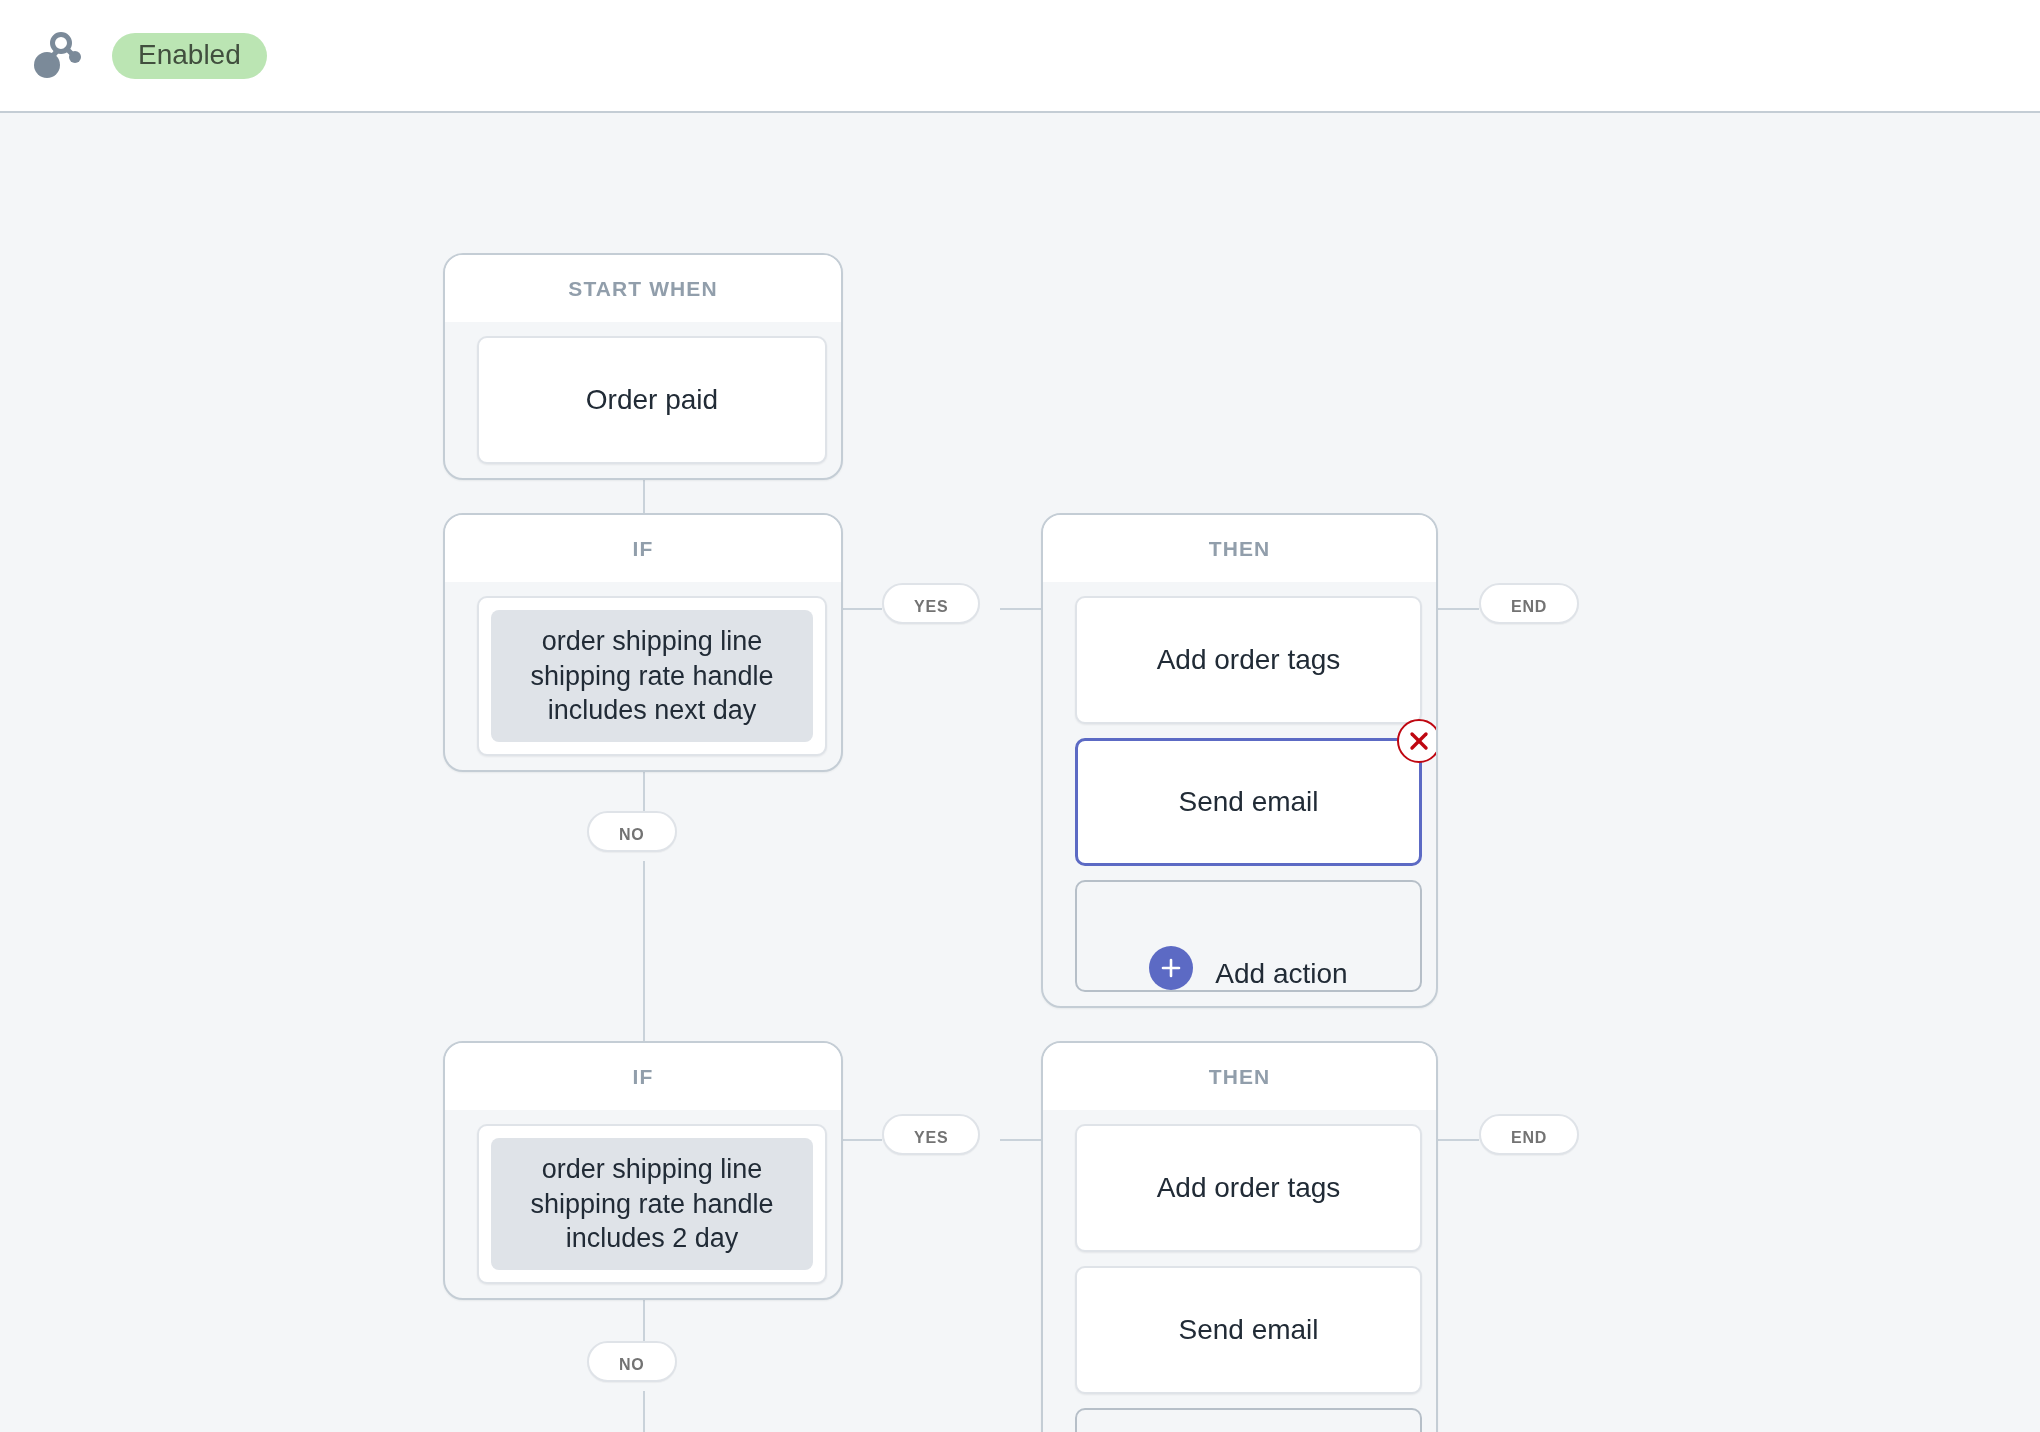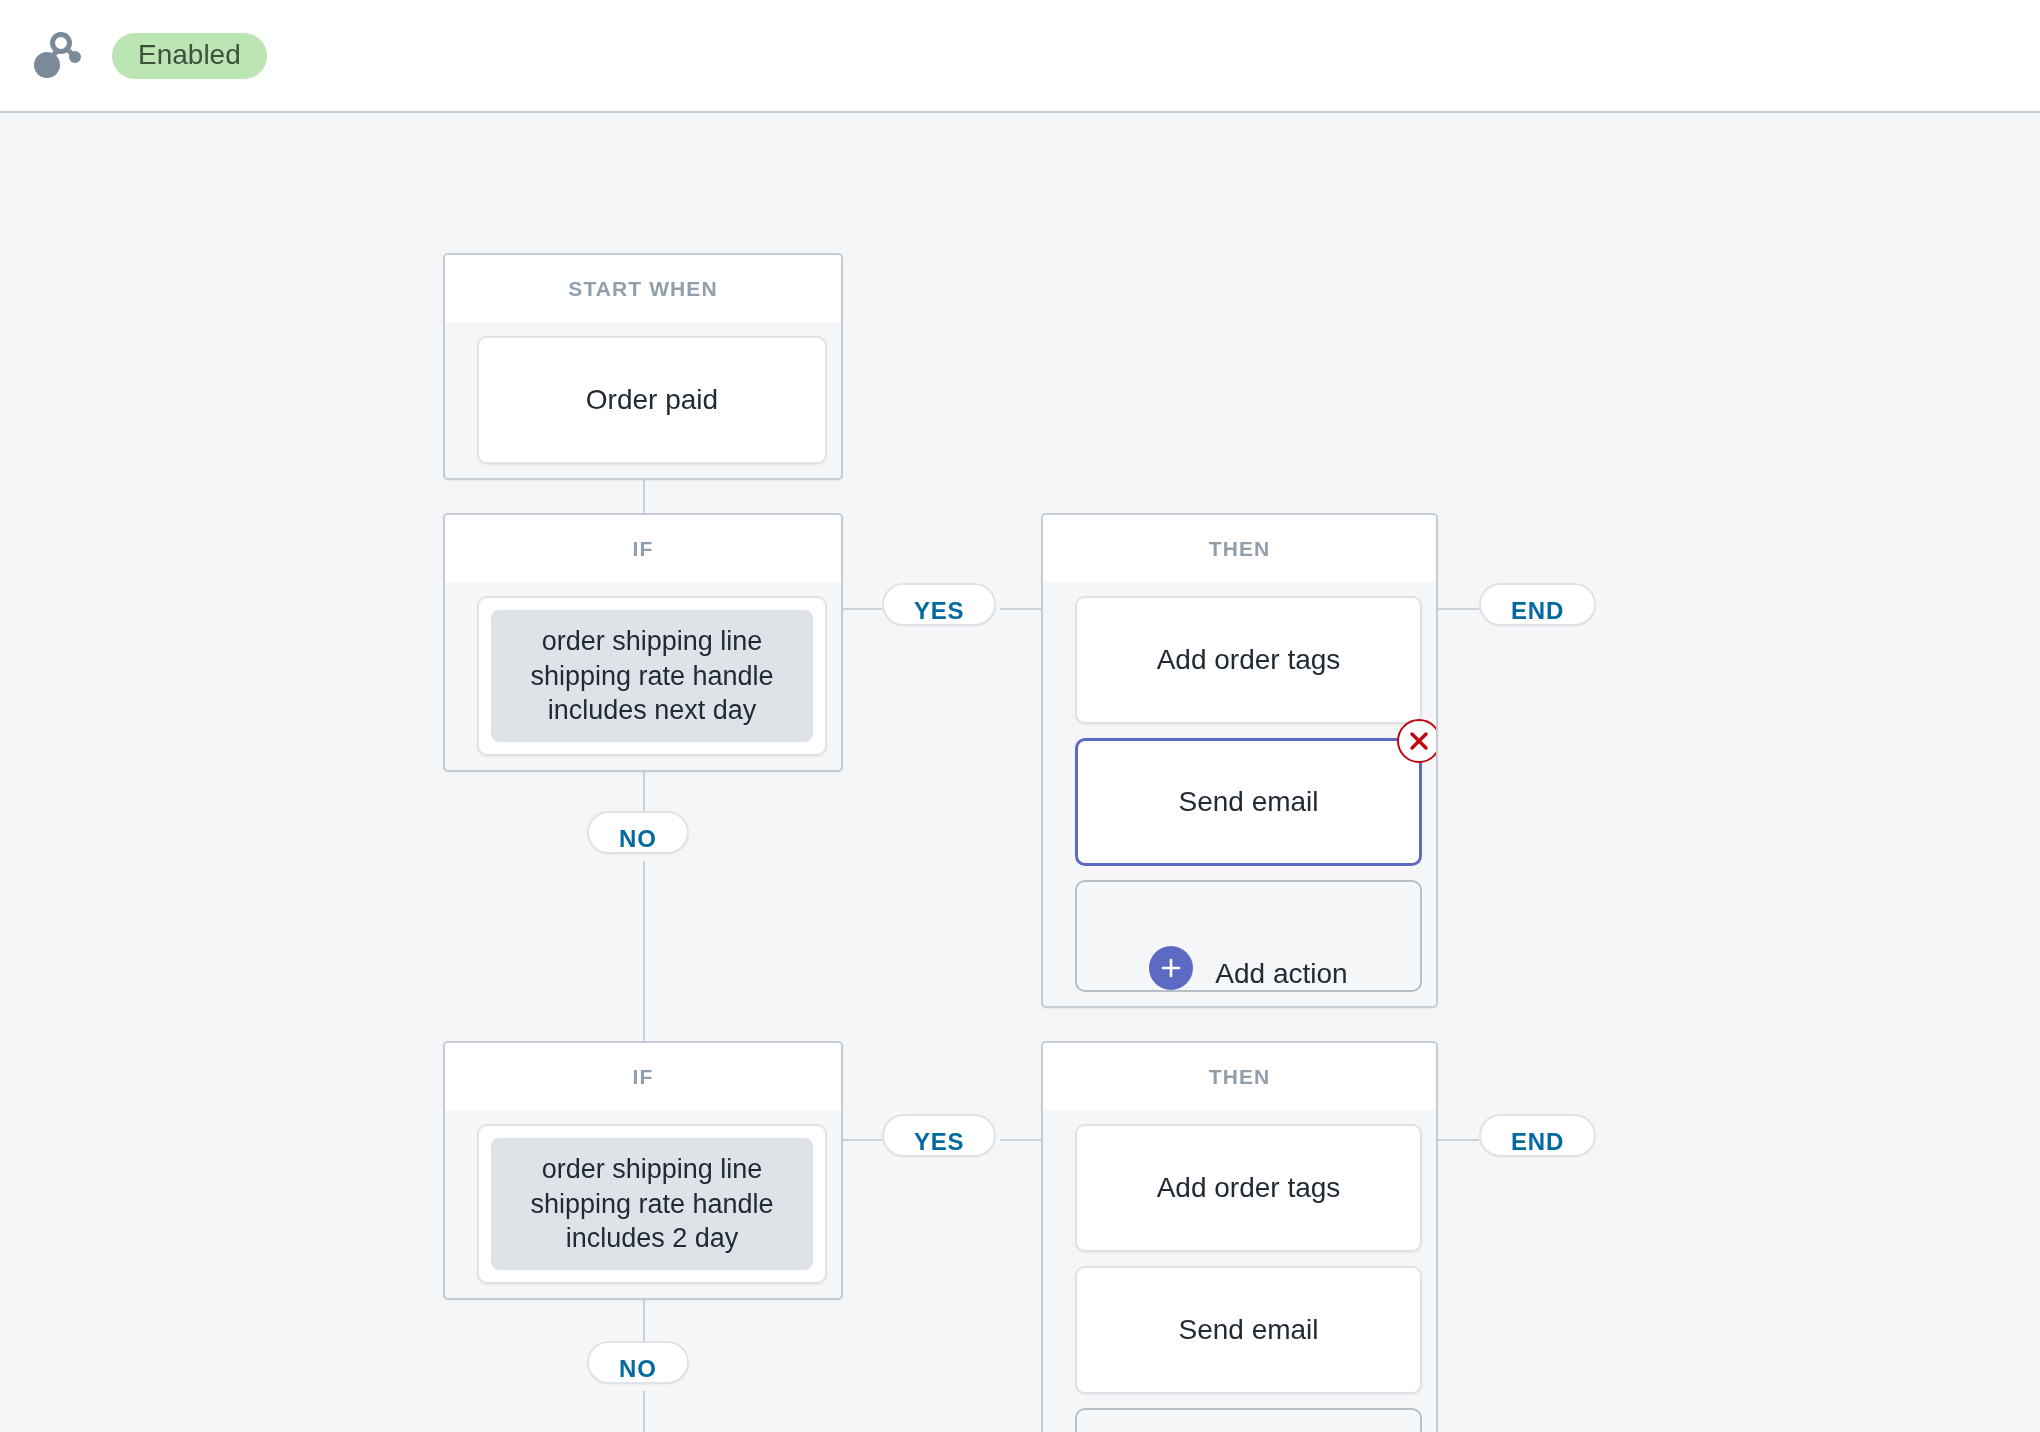--- a/index.html
+++ b/index.html
@@ -55,21 +55,21 @@
     position: absolute;
     height: 2px;
     background: #c9d2da;
   }
 
   
   .group {
     position: absolute;
     background: #f4f6f8;
     border: 2px solid #c4cdd5;
-    border-radius: 5px;
+    border-radius: 20px;
     box-shadow: 0 1px 2px rgba(22,29,37,0.06);
     overflow: hidden;
   }
   .group-head {
     background: #ffffff;
     text-align: center;
     font-size: 21px;
     font-weight: bold;
     letter-spacing: 1.1px;
     color: #919eab;
@@ -148,25 +148,25 @@
     flex: 0 0 auto;
   }
   .plus-circle svg { width: 24px; height: 24px; display:block; }
 
   
   .pill {
     position: absolute;
     background: #ffffff;
     border: 2px solid #dfe3e8;
     border-radius: 40px;
-    font-size: 24px;
+    font-size: 16px;
     font-weight: bold;
     letter-spacing: 0.8px;
-    color: #0369a1;
-    padding: 14px 30px 1px;
+    color: #737373;
+    padding: 14px 30px 7px;
     line-height: 1;
     text-align: center;
     box-shadow: 0 1px 1px rgba(22,29,37,0.04);
   }
 </style>
 </head>
 <body>
 
 <div class="topbar">
   <svg class="flow-icon" viewBox="0 0 52 52">

